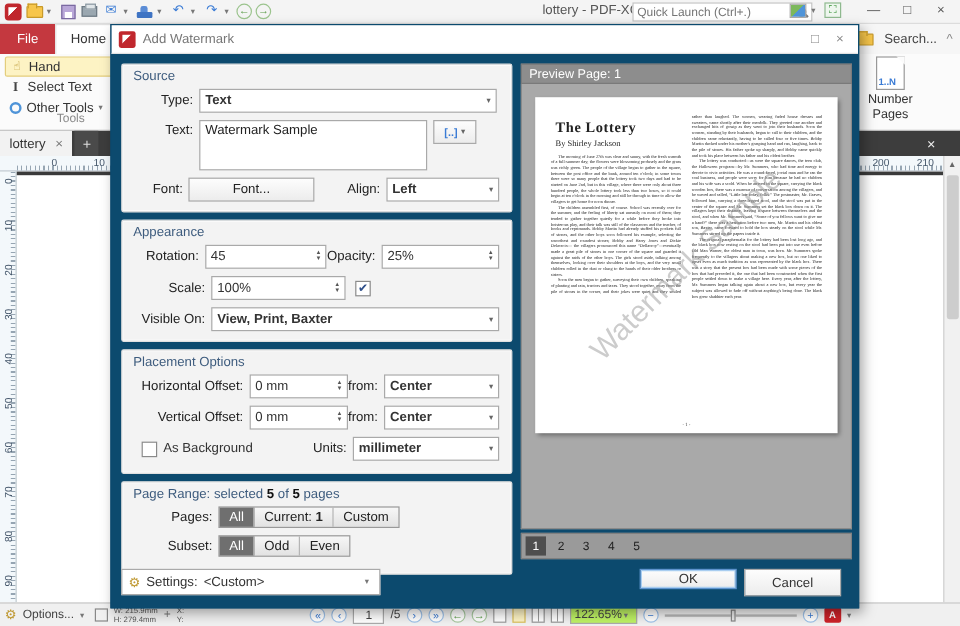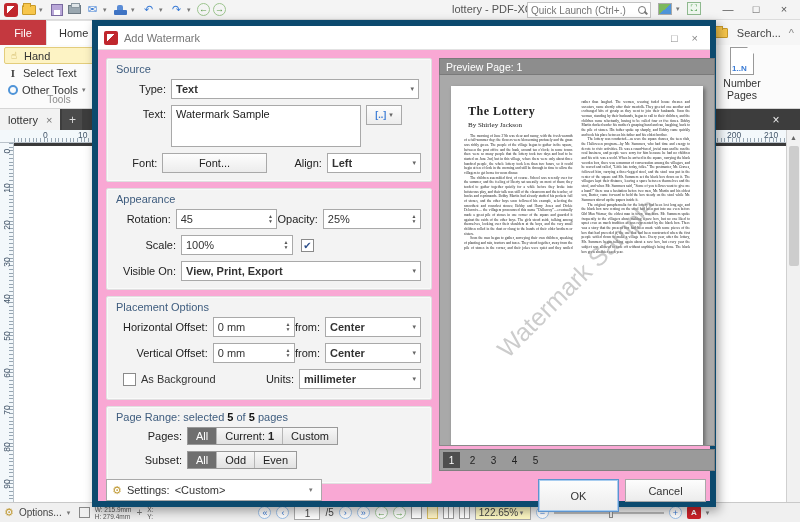--- a/index.html
+++ b/index.html
@@ -17,21 +17,21 @@
   .i-folder::before { content:""; position:absolute; top:-3px; left:0; width:6px; height:3px; background:#f7c64b; border:1px solid #c89a2a; border-bottom:none; }
   .i-floppy { width:12px; height:12px; background:#b9a7d8; border:1px solid #7a6aa0; position:relative; }
   .i-floppy::after { content:""; position:absolute; left:2px; top:5px; width:6px; height:5px; background:#fff; }
   .i-printer { width:13px; height:9px; background:#9aa7b0; border:1px solid #6d7a84; position:relative; }
   .i-printer::before { content:""; position:absolute; left:2px; top:-3px; width:7px; height:3px; background:#dfe5e8; border:1px solid #8a97a0; }
   .i-stamp { width:13px; height:5px; background:#3f74c4; border-radius:1px; position:relative; margin-top:6px; }
   .i-stamp::before { content:""; position:absolute; left:3px; top:-5px; width:6px; height:5px; background:#5a8cd6; border-radius:2px 2px 0 0; }
   .blue { color:#3a7bd5; } .green-c { color:#5a9c48; border:1px solid #9cc48e; border-radius:50%; width:13px; height:13px; font-size:9px; }
   .caret-s { color:#777; font-size:7px; width:7px; }
   .win-title { position:absolute; left:452px; top:3px; color:#555; font-size:11px; white-space:nowrap; }
-  .qlaunch { position:absolute; left:527px; top:2px; width:124px; height:16px; background:#fff; border:1px solid #c3c3c3; display:flex; align-items:center; padding:0 3px; }
+  .qlaunch { position:absolute; left:527px; top:2px; width:150px; height:16px; background:#fff; border:1px solid #c3c3c3; display:flex; align-items:center; padding:0 3px; }
   .qlaunch input { flex:1; border:none; outline:none; font-size:10px; color:#888; background:transparent; width:100px; font-family:inherit; }
   .mag { width:9px; height:9px; position:relative; }
   .mag::before { content:""; position:absolute; left:0; top:0; width:6px; height:6px; border:1.5px solid #777; border-radius:50%; }
   .mag::after { content:""; position:absolute; left:6px; top:6px; width:4px; height:1.5px; background:#777; transform:rotate(45deg); }
   .tb-icons { position:absolute; left:658px; top:2px; display:flex; gap:4px; align-items:center; }
   .i-uiopt { width:14px; height:12px; background:linear-gradient(135deg,#7cb85c 50%,#4f94d8 50%); border:1px solid #aaa; }
   .i-full { width:14px; height:13px; border:1px solid #8fb98f; background:#eef6ee; color:#2f8f2f; font-size:9px; display:flex; align-items:center; justify-content:center; }
   .win-btns { position:absolute; right:2px; top:0; display:flex; }
   .win-btn { width:28px; height:18px; display:flex; align-items:center; justify-content:center; color:#555; font-size:11px; }
 
@@ -76,27 +76,27 @@
   .gear-y { color:#c09a35; font-size:11px; }
   .dim2 { display:flex; flex-direction:column; font-size:6.5px; line-height:7px; color:#555; }
   .i-rect { width:11px; height:11px; border:1px solid #888; }
   .xh { color:#777; font-size:10px; }
   .nav-c { width:13px; height:13px; border:1px solid #9cc0e8; border-radius:50%; color:#3a7bd5; font-size:9px; display:flex; align-items:center; justify-content:center; background:#fff; }
   .nav-g { border-color:#a8c9a0; color:#5a9c48; }
   .pagebox { width:26px; height:14px; border:1px solid #aaa; background:#fff; text-align:center; line-height:13px; }
   .lay { width:11px; height:13px; border:1px solid #999; background:#fff; }
   .lay.on { background:#fdf3c4; border-color:#d8bd62; }
   .lay.dd { background:linear-gradient(to right,#fff 45%,#999 45%,#999 55%,#fff 55%); }
-  .zoombox { width:56px; height:15px; border:1px solid #aaa; background:#fef9c3; display:flex; align-items:center; justify-content:space-between; padding:0 3px; }
+  .zoombox { width:56px; height:15px; border:1px solid #aaa; background:#bef264; display:flex; align-items:center; justify-content:space-between; padding:0 3px; }
   .zslider { width:110px; height:2px; background:#b5b5b5; position:relative; }
   .zthumb { position:absolute; left:50%; top:-4px; width:4px; height:10px; background:#e8e8e8; border:1px solid #888; }
   .i-adobe { width:14px; height:13px; background:#cc2229; border-radius:2px; color:#fff; font-size:8px; font-weight:bold; display:flex; align-items:center; justify-content:center; }
 
   
-  .dialog { position:absolute; left:92px; top:20px; width:624px; height:487px; background:#f9a8d4; border:6px solid #0c4a6e; box-shadow:3px 4px 10px rgba(0,0,0,.35); }
+  .dialog { position:absolute; left:92px; top:20px; width:624px; height:487px; background:#0c4a6e; border:1px solid #0c4a6e; box-shadow:3px 4px 10px rgba(0,0,0,.35); }
   .dlg-title { height:24px; background:#fff; display:flex; align-items:center; padding:0 6px; border-bottom:1px solid #e2e2e2; }
   .dlg-ico { width:14px; height:14px; background:#c0272d; border-radius:2px; margin-right:6px; position:relative; }
   .dlg-ico::after { content:""; position:absolute; left:3px; top:3px; width:8px; height:8px; background:linear-gradient(135deg,#fff 45%,#c0272d 46%); }
   .dlg-title-text { color:#777; font-size:11px; }
   .dlg-winbtns { margin-left:auto; display:flex; gap:14px; color:#888; font-size:11px; padding-right:6px; }
   .dlg-body { position:relative; height:462px; }
 
   .left-panel { position:absolute; left:8px; top:8px; width:326px; }
   .grp { position:relative; border:1px solid #e0e0e0; background:#f3f3f3; border-radius:2px; padding:20px 10px 8px 10px; margin-bottom:6px; box-shadow:inset 0 0 0 1px #fafafa; }
   .grp-title { position:absolute; left:9px; top:4px; color:#3e5c7e; font-size:11px; }
@@ -115,27 +115,27 @@
   .macro .b { color:#3a7bd5; font-weight:bold; }
   .cb { width:13px; height:13px; background:#fff; border:1px solid #8a8a8a; display:flex; align-items:center; justify-content:center; font-size:10px; color:#2d4f8a; margin-right:5px; flex:none; }
   .tgl { display:flex; border:1px solid #999; background:linear-gradient(#f7f7f7,#e2e2e2); }
   .tg { padding:2px 8px; font-size:11px; color:#222; border-right:1px solid #b5b5b5; display:flex; align-items:center; gap:3px; }
   .tg:last-child { border-right:none; }
   .tg.on { background:#6f6f6f; color:#fff; }
   .pr-head { position:absolute; left:9px; top:4px; font-size:11px; color:#3e5c7e; }
   .pr-head b { color:#111; }
 
   .settings-sel { position:absolute; left:8px; top:429px; width:216px; height:22px; background:#fff; border:1px solid #a9a9a9; display:flex; align-items:center; padding:0 5px; gap:5px; font-size:11px; }
-  .ok-btn { position:absolute; left:440px; top:429px; width:81px; height:33px; background:linear-gradient(#fdfdfd,#ececec); border:1px solid #5e94ce; box-shadow:0 0 0 1px #a8cdf0 inset; display:flex; align-items:center; justify-content:center; font-size:11px; }
+  .ok-btn { position:absolute; left:440px; top:429px; width:81px; height:17px; background:linear-gradient(#fdfdfd,#ececec); border:1px solid #5e94ce; box-shadow:0 0 0 1px #a8cdf0 inset; display:flex; align-items:center; justify-content:center; font-size:11px; }
   .cancel-btn { position:absolute; left:527px; top:429px; width:81px; height:23px; background:linear-gradient(#fdfdfd,#ececec); border:1px solid #a9a9a9; display:flex; align-items:center; justify-content:center; font-size:11px; }
 
   .preview-col { position:absolute; left:341px; top:8px; width:276px; }
   .pv-header { height:17px; background:#8d8d8d; color:#fff; font-size:10.5px; display:flex; align-items:center; padding:0 6px; border:1px solid #7a7a7a; }
   .pv-view { position:relative; height:371px; background:#a9a9a9; border:1px solid #8a8a8a; border-top:none; overflow:hidden; }
-  .pv-page { position:absolute; left:11px; top:11px; width:252px; height:384px; background:#fff; box-shadow:2px 2px 4px rgba(0,0,0,.4); overflow:hidden; }
+  .pv-page { position:absolute; left:11px; top:11px; width:252px; height:280px; background:#fff; box-shadow:2px 2px 4px rgba(0,0,0,.4); overflow:hidden; }
   .pv-inner { position:absolute; left:13px; top:14px; right:13px; bottom:16px; column-count:2; column-gap:9px; font-family:"Liberation Serif","DejaVu Serif",serif; font-size:3.6px; line-height:1.3; text-align:justify; color:#222; overflow:hidden; }
   .pv-title { font-size:12px; font-weight:bold; margin:4px 0 1px 4px; letter-spacing:.5px; }
   .pv-byline { font-size:7px; margin:0 0 4px 4px; }
   .pv-body p { text-indent:6px; margin:0; }
   .pv-pagenum { position:absolute; bottom:5px; left:0; right:0; text-align:center; font-size:4px; color:#444; font-family:"Liberation Serif",serif; }
   .pv-wm { position:absolute; left:50%; top:50%; transform:translate(-50%,-50%) rotate(-45deg); font-size:25px; color:#8f8f8f; opacity:.45; white-space:nowrap; font-family:"Liberation Sans",sans-serif; }
   .pv-strip { margin-top:3px; height:22px; background:#9a9a9a; border:1px solid #808080; display:flex; align-items:center; gap:4px; padding:0 3px; }
   .pnum { width:17px; height:16px; display:flex; align-items:center; justify-content:center; font-size:10px; color:#222; }
   .pnum.on { background:#4e4e4e; color:#fff; }
 </style>
@@ -371,21 +371,21 @@
               <span class="ud">
                   <span>▲</span>
                   <span>▼</span>
                 </span>
             </div>
             <span class="cb" style="margin-left:8px;">✔</span>
           </div>
           <div class="frow">
             <span class="lbl" style="width:62px;">Visible On:</span>
             <div class="sel" style="flex:1;">
-              <span class="v">View, Print, Export</span>
+              <span class="v">View, Print, Baxter</span>
                 <span class="c">▾</span>
             </div>
           </div>
         </div>
 
         <div class="grp" style="height:104px;">
           <span class="grp-title">Placement Options</span>
           <div class="frow">
             <span class="lbl" style="width:100px;">Horizontal Offset:</span>
             <div class="spin" style="width:86px;">

